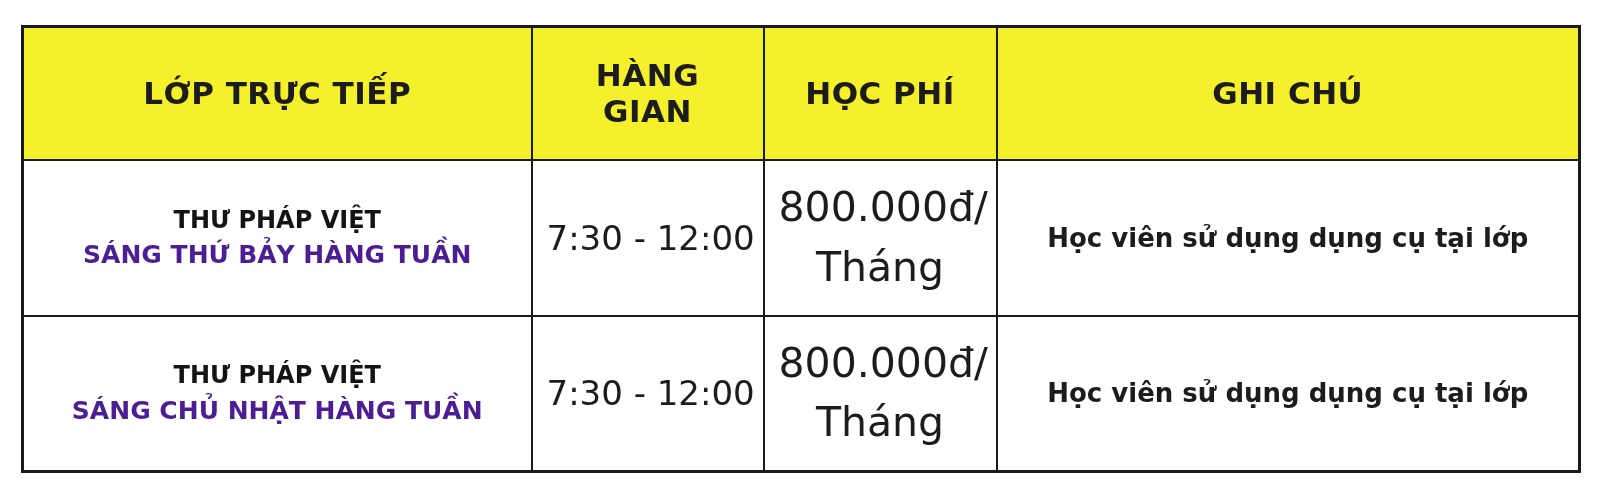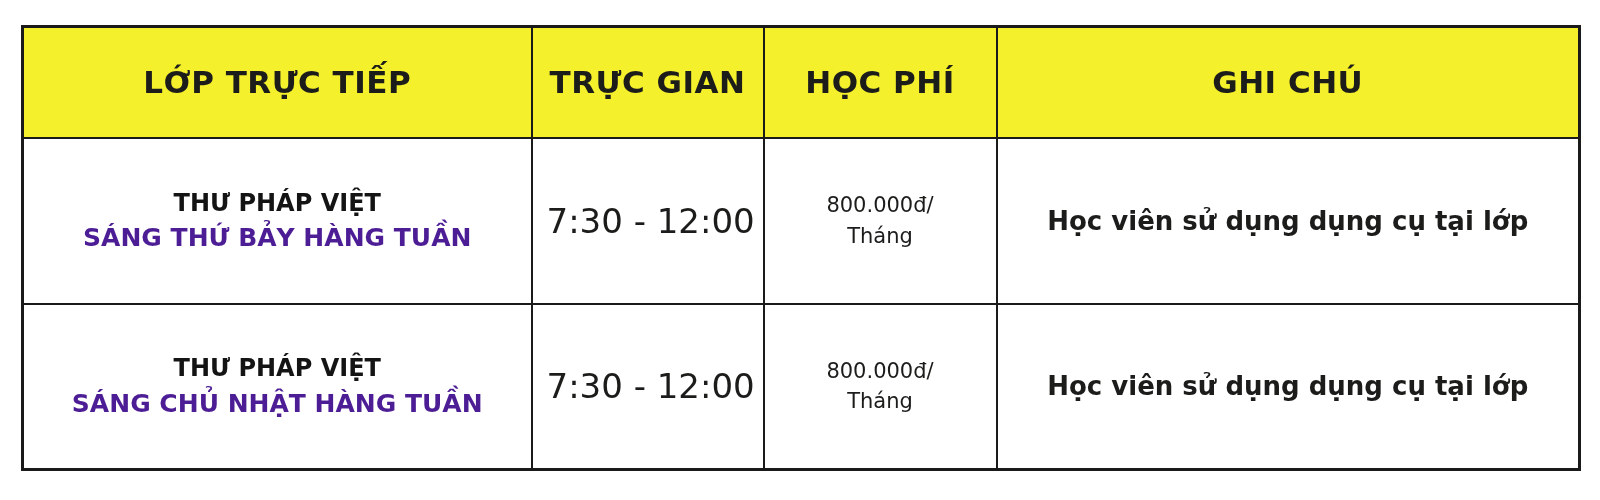--- a/index.html
+++ b/index.html
@@ -36,21 +36,21 @@
     padding: 0 14px;
     color: #1c1c1a;
     overflow: hidden;
   }
   
   col.c1 { width: 509px; }
   col.c2 { width: 232px; }
   col.c3 { width: 233px; }
   col.c4 { width: 583px; }
   
-  tr.head-row  { height: 111px; }
+  tr.head-row  { height: 133px; }
   tr.data-row  { height: 156px; }
 
   th.head-cell {
     background: #f4f02b;
     font-size: 31px;
     font-weight: 700;
     letter-spacing: 0.5px;
     color: #1d1d1b;
   }
   .class-title {
@@ -67,21 +67,21 @@
     color: #4c1d95;
     white-space: nowrap;
   }
   td.time-cell {
     font-size: 34px;
     font-weight: 400;
     white-space: nowrap;
     margin-left: 48px;
   }
   td.fee-cell {
-    font-size: 21px;
+    font-size: 41px;
     font-weight: 400;
     line-height: 1.45;
   }
   td.note-cell {
     font-size: 26px;
     font-weight: 700;
     white-space: nowrap;
   }
 </style>
 </head>
@@ -91,21 +91,21 @@
   <table class="schedule">
     <colgroup>
       <col class="c1">
       <col class="c2">
       <col class="c3">
       <col class="c4">
     </colgroup>
     <thead>
       <tr class="head-row">
         <th class="head-cell">LỚP TRỰC TIẾP</th>
-        <th class="head-cell">TRỰC GIAN</th>
+        <th class="head-cell">HÀNG GIAN</th>
         <th class="head-cell">HỌC PHÍ</th>
         <th class="head-cell">GHI CHÚ</th>
       </tr>
     </thead>
     <tbody>
       <tr class="data-row">
         <td>
           <div class="class-title">THƯ PHÁP VIỆT</div>
           <div class="class-schedule">SÁNG THỨ BẢY HÀNG TUẦN</div>
         </td>

